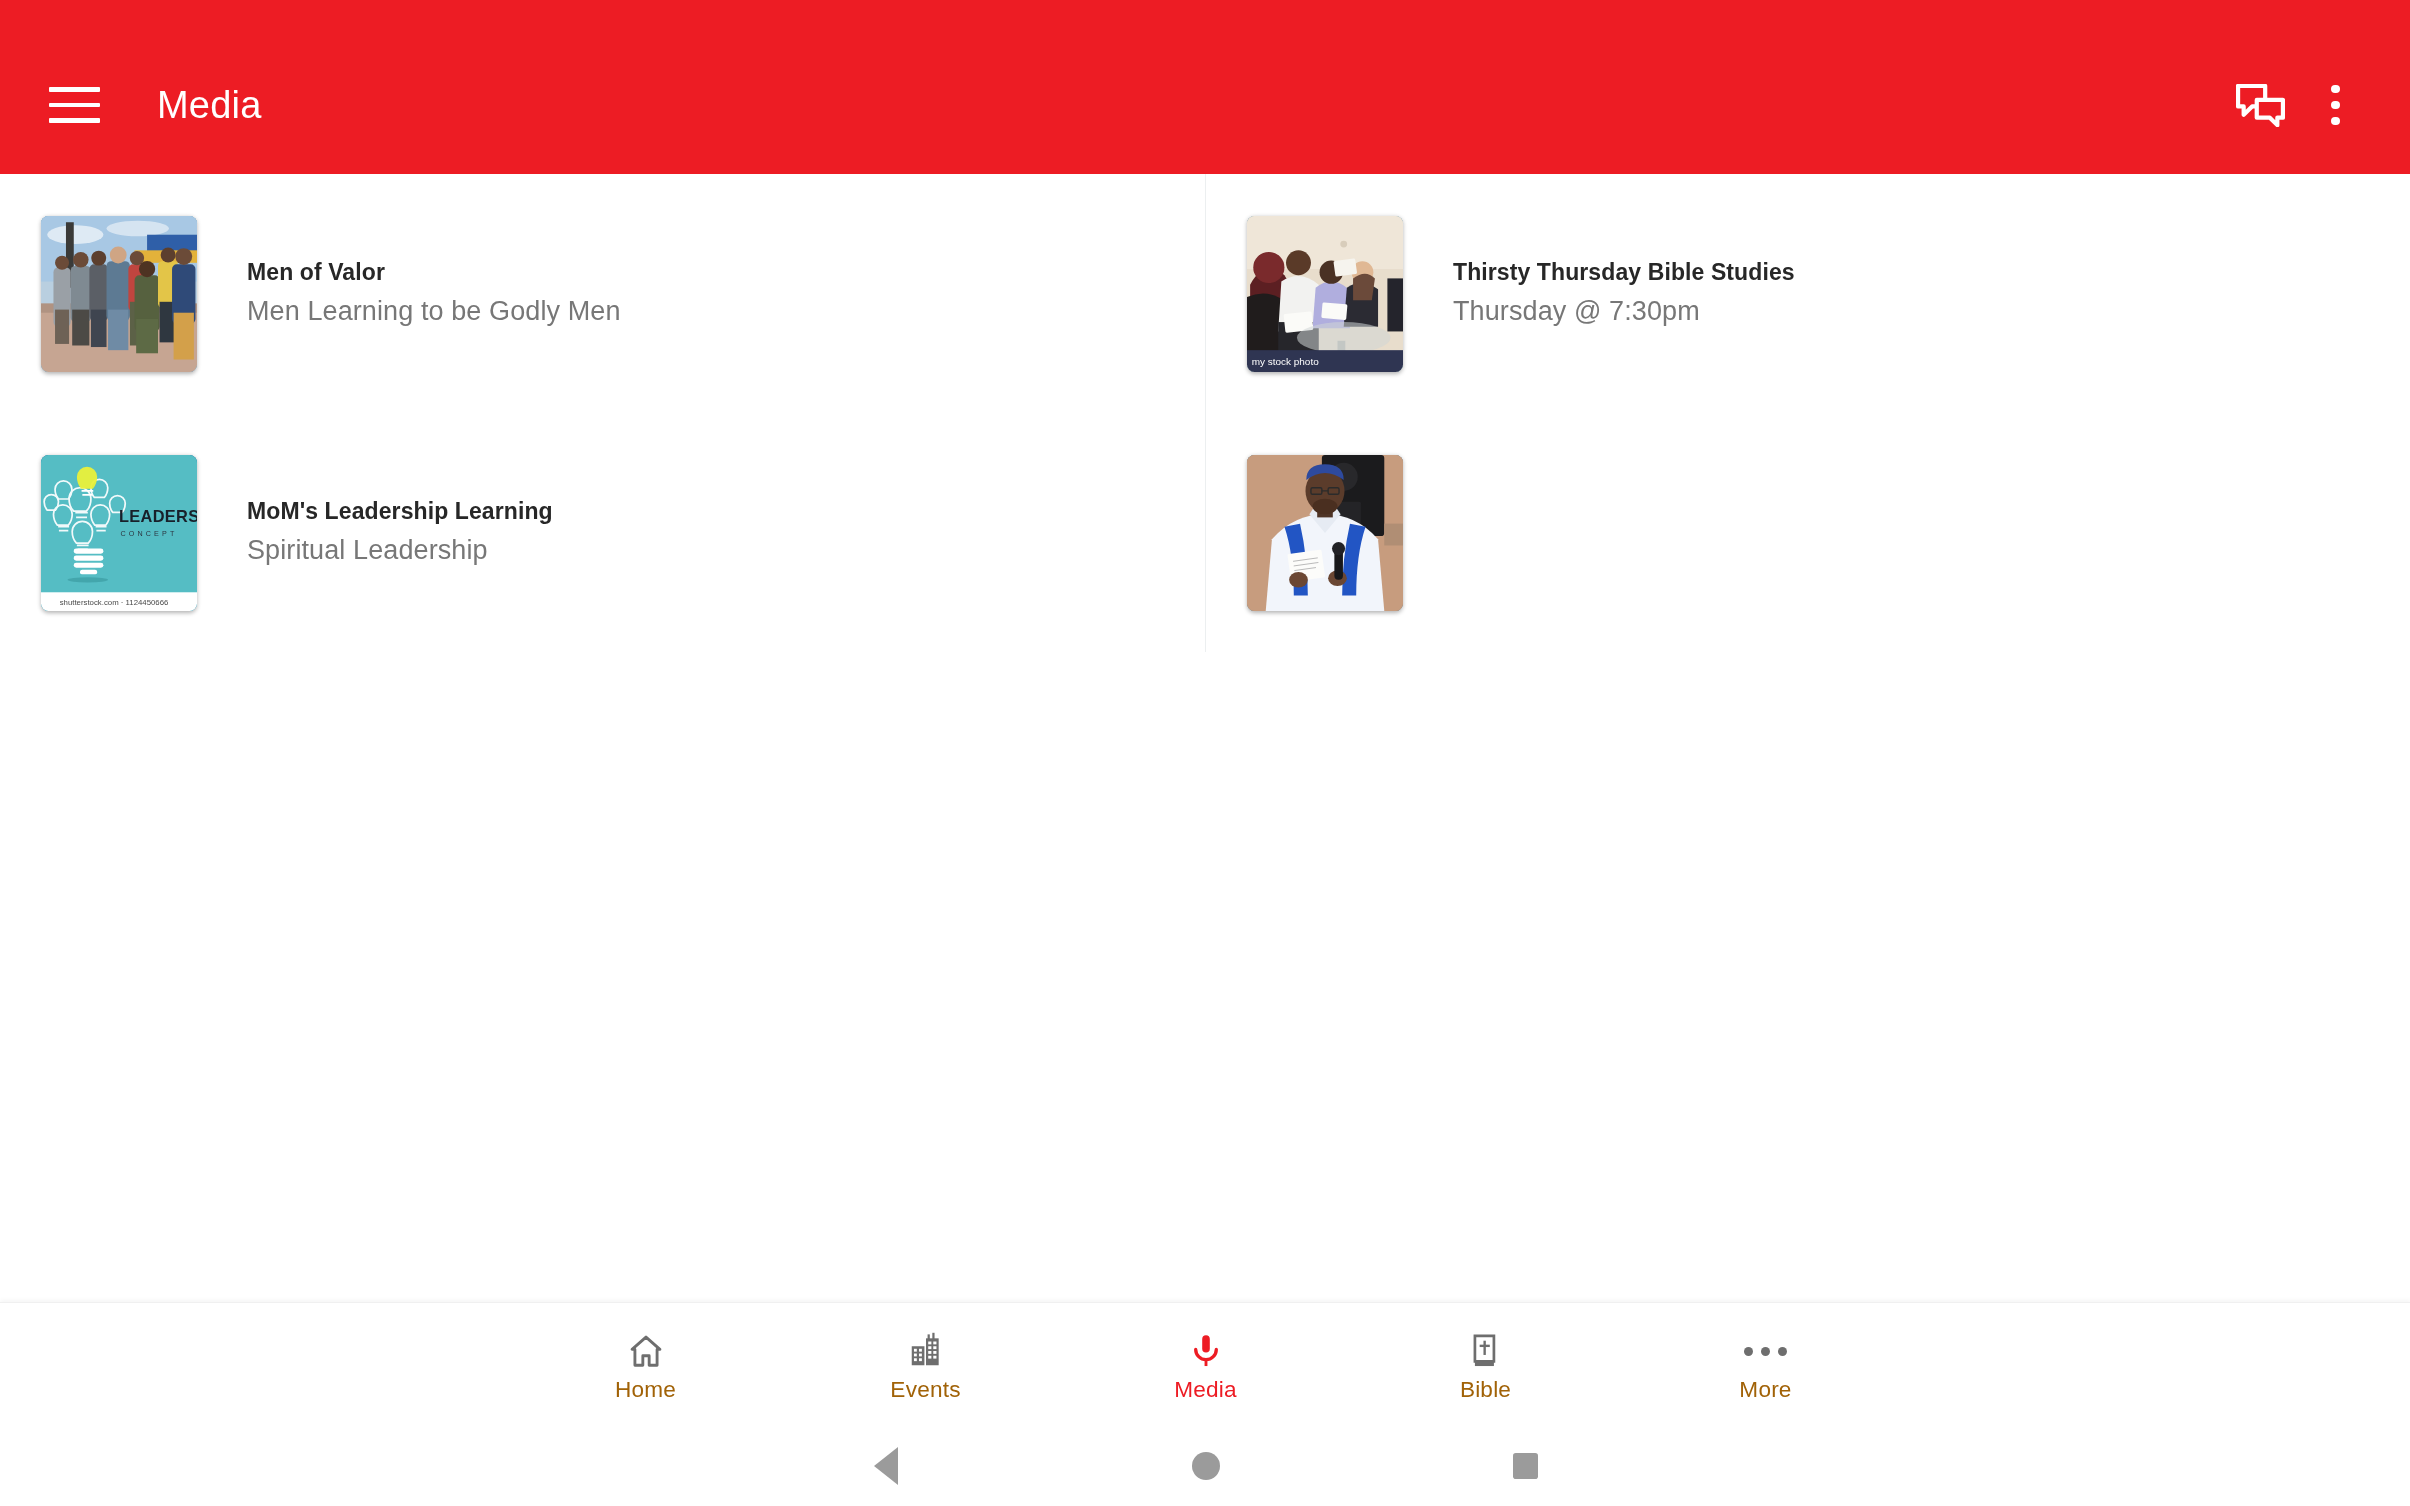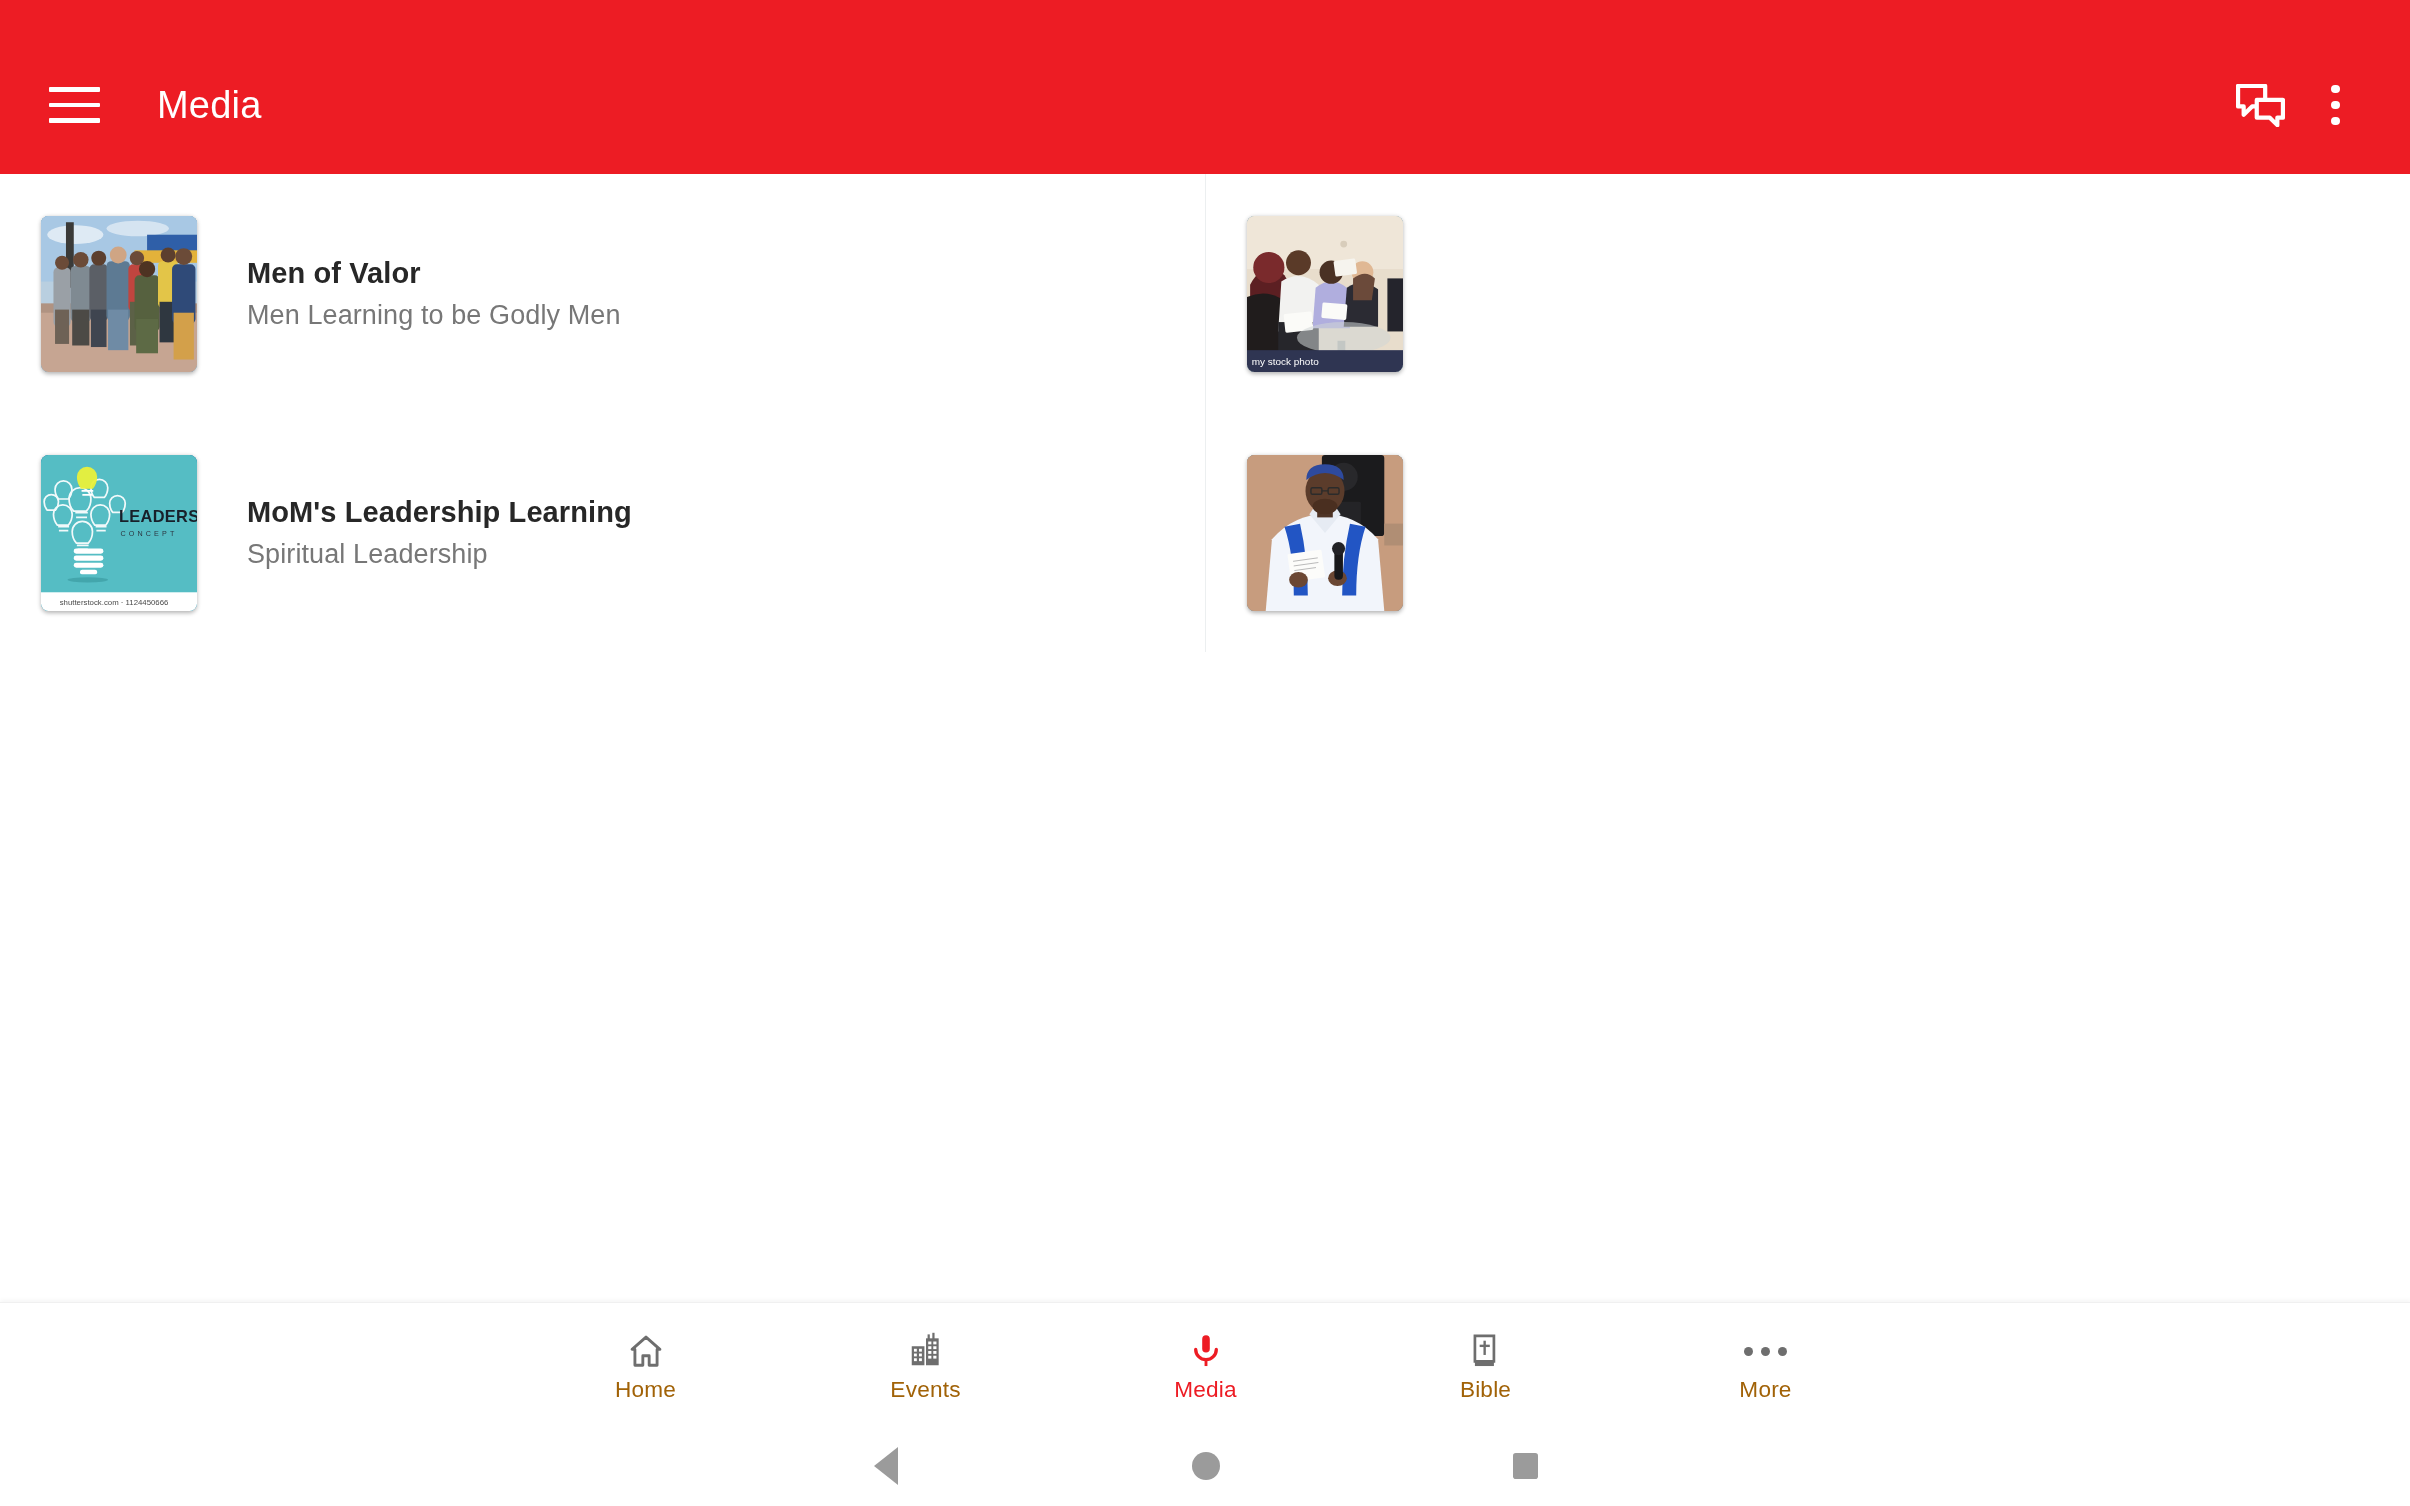--- a/index.html
+++ b/index.html
@@ -157,21 +157,21 @@
   }
   .thumb svg { display: block; width: 100%; height: 100%; }
 
   .item-text {
     margin-left: 50px;
     display: flex;
     flex-direction: column;
     justify-content: center;
   }
   .item-title {
-    font-size: 29px;
+    font-size: 23px;
     font-weight: bold;
     color: #272727;
     line-height: 1.18;
     letter-spacing: 0.1px;
     white-space: nowrap;
   }
   .item-subtitle {
     font-size: 27px;
     font-weight: 400;
     color: #777777;
@@ -409,20 +409,24 @@
             </g>
 
             <ellipse cx="62" cy="78" rx="30" ry="10" fill="#cfd6d6" opacity="0.55"></ellipse>
             <rect x="58" y="80" width="5" height="14" fill="#b9bfbf" opacity="0.7"></rect>
             <ellipse cx="60" cy="95" rx="14" ry="4" fill="#cdd3d3" opacity="0.6"></ellipse>
 
             <rect x="0" y="86" width="100" height="14" fill="#2f3552"></rect>
             <text x="3" y="95.5" font-family="Liberation Sans, sans-serif" font-size="6.4" fill="#ffffff">my stock photo</text>
           </svg>
         </div>
+        <div class="item-text">
+          <div class="item-title">Thirsty Thursday Bible Studies</div>
+          <div class="item-subtitle">Thursday @ 7:30pm</div>
+        </div>
       </div>
     </div>
 
     <div class="row">
 
       <div class="cell">
         <div class="thumb">
           <svg viewBox="0 0 100 100" preserveAspectRatio="xMidYMid slice">
             <rect width="100" height="100" fill="#55bdc4"></rect>
             <g fill="none" stroke="#ffffff" stroke-width="1.1" opacity="0.92">

